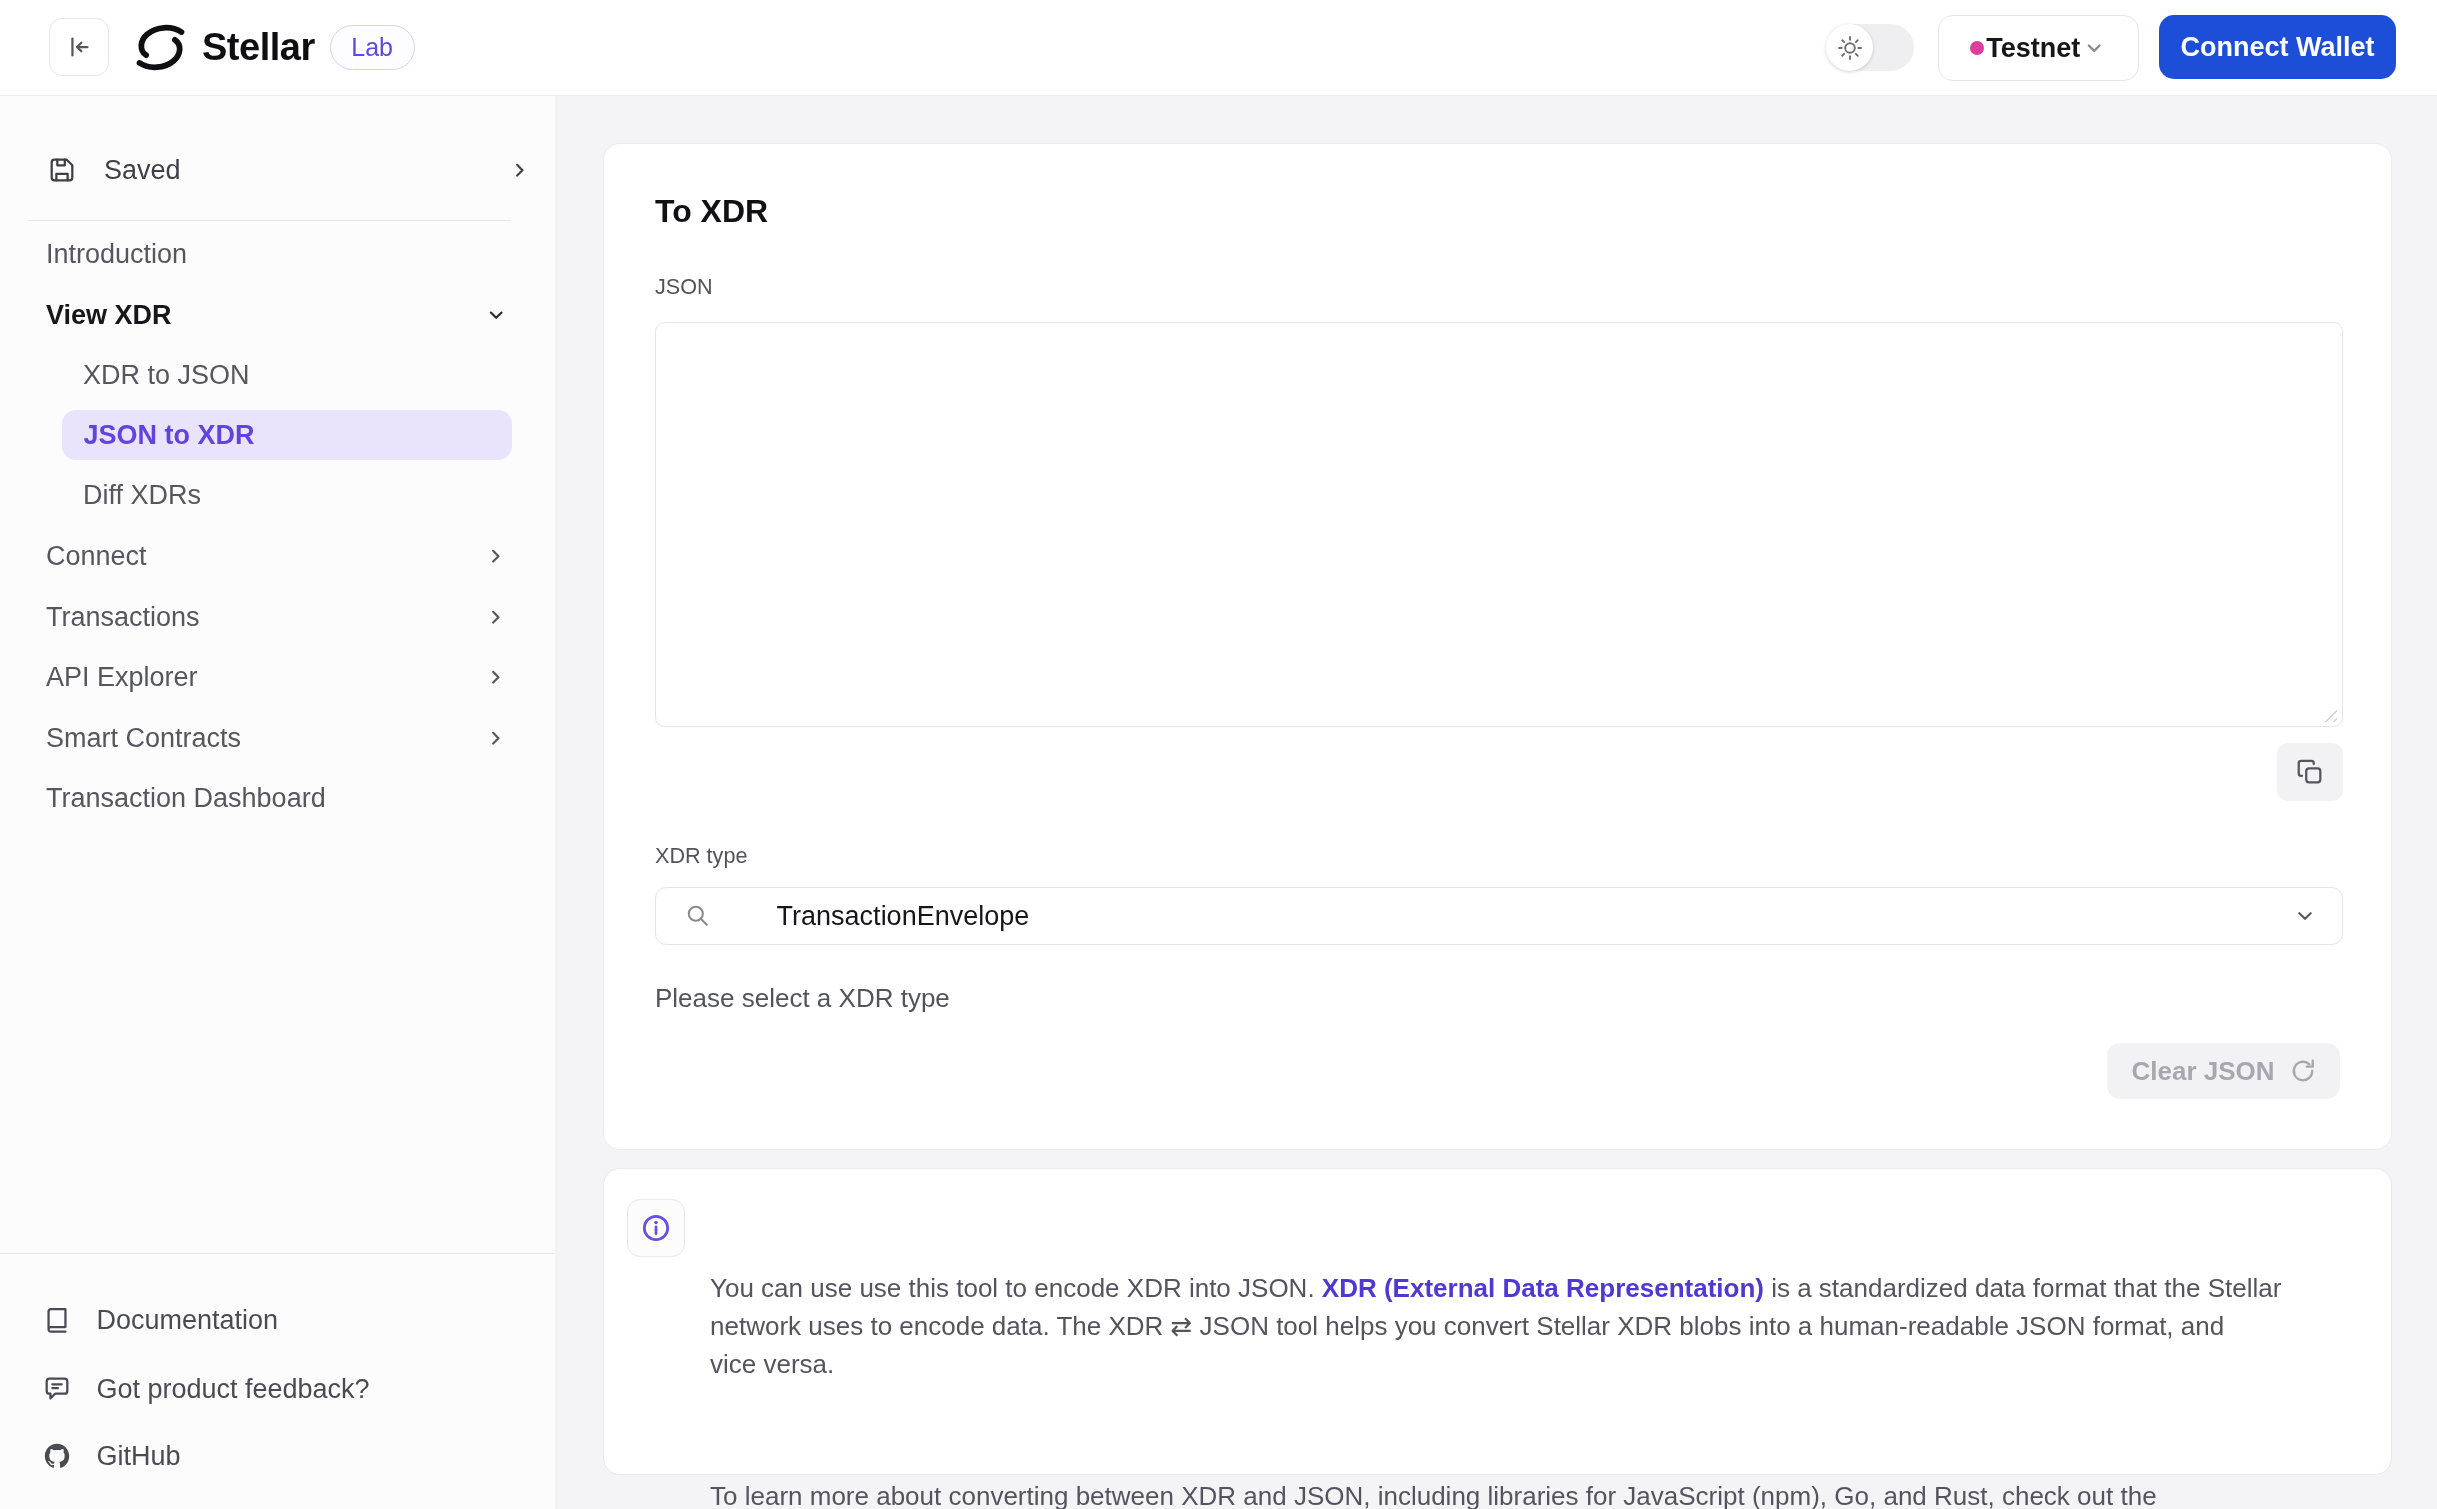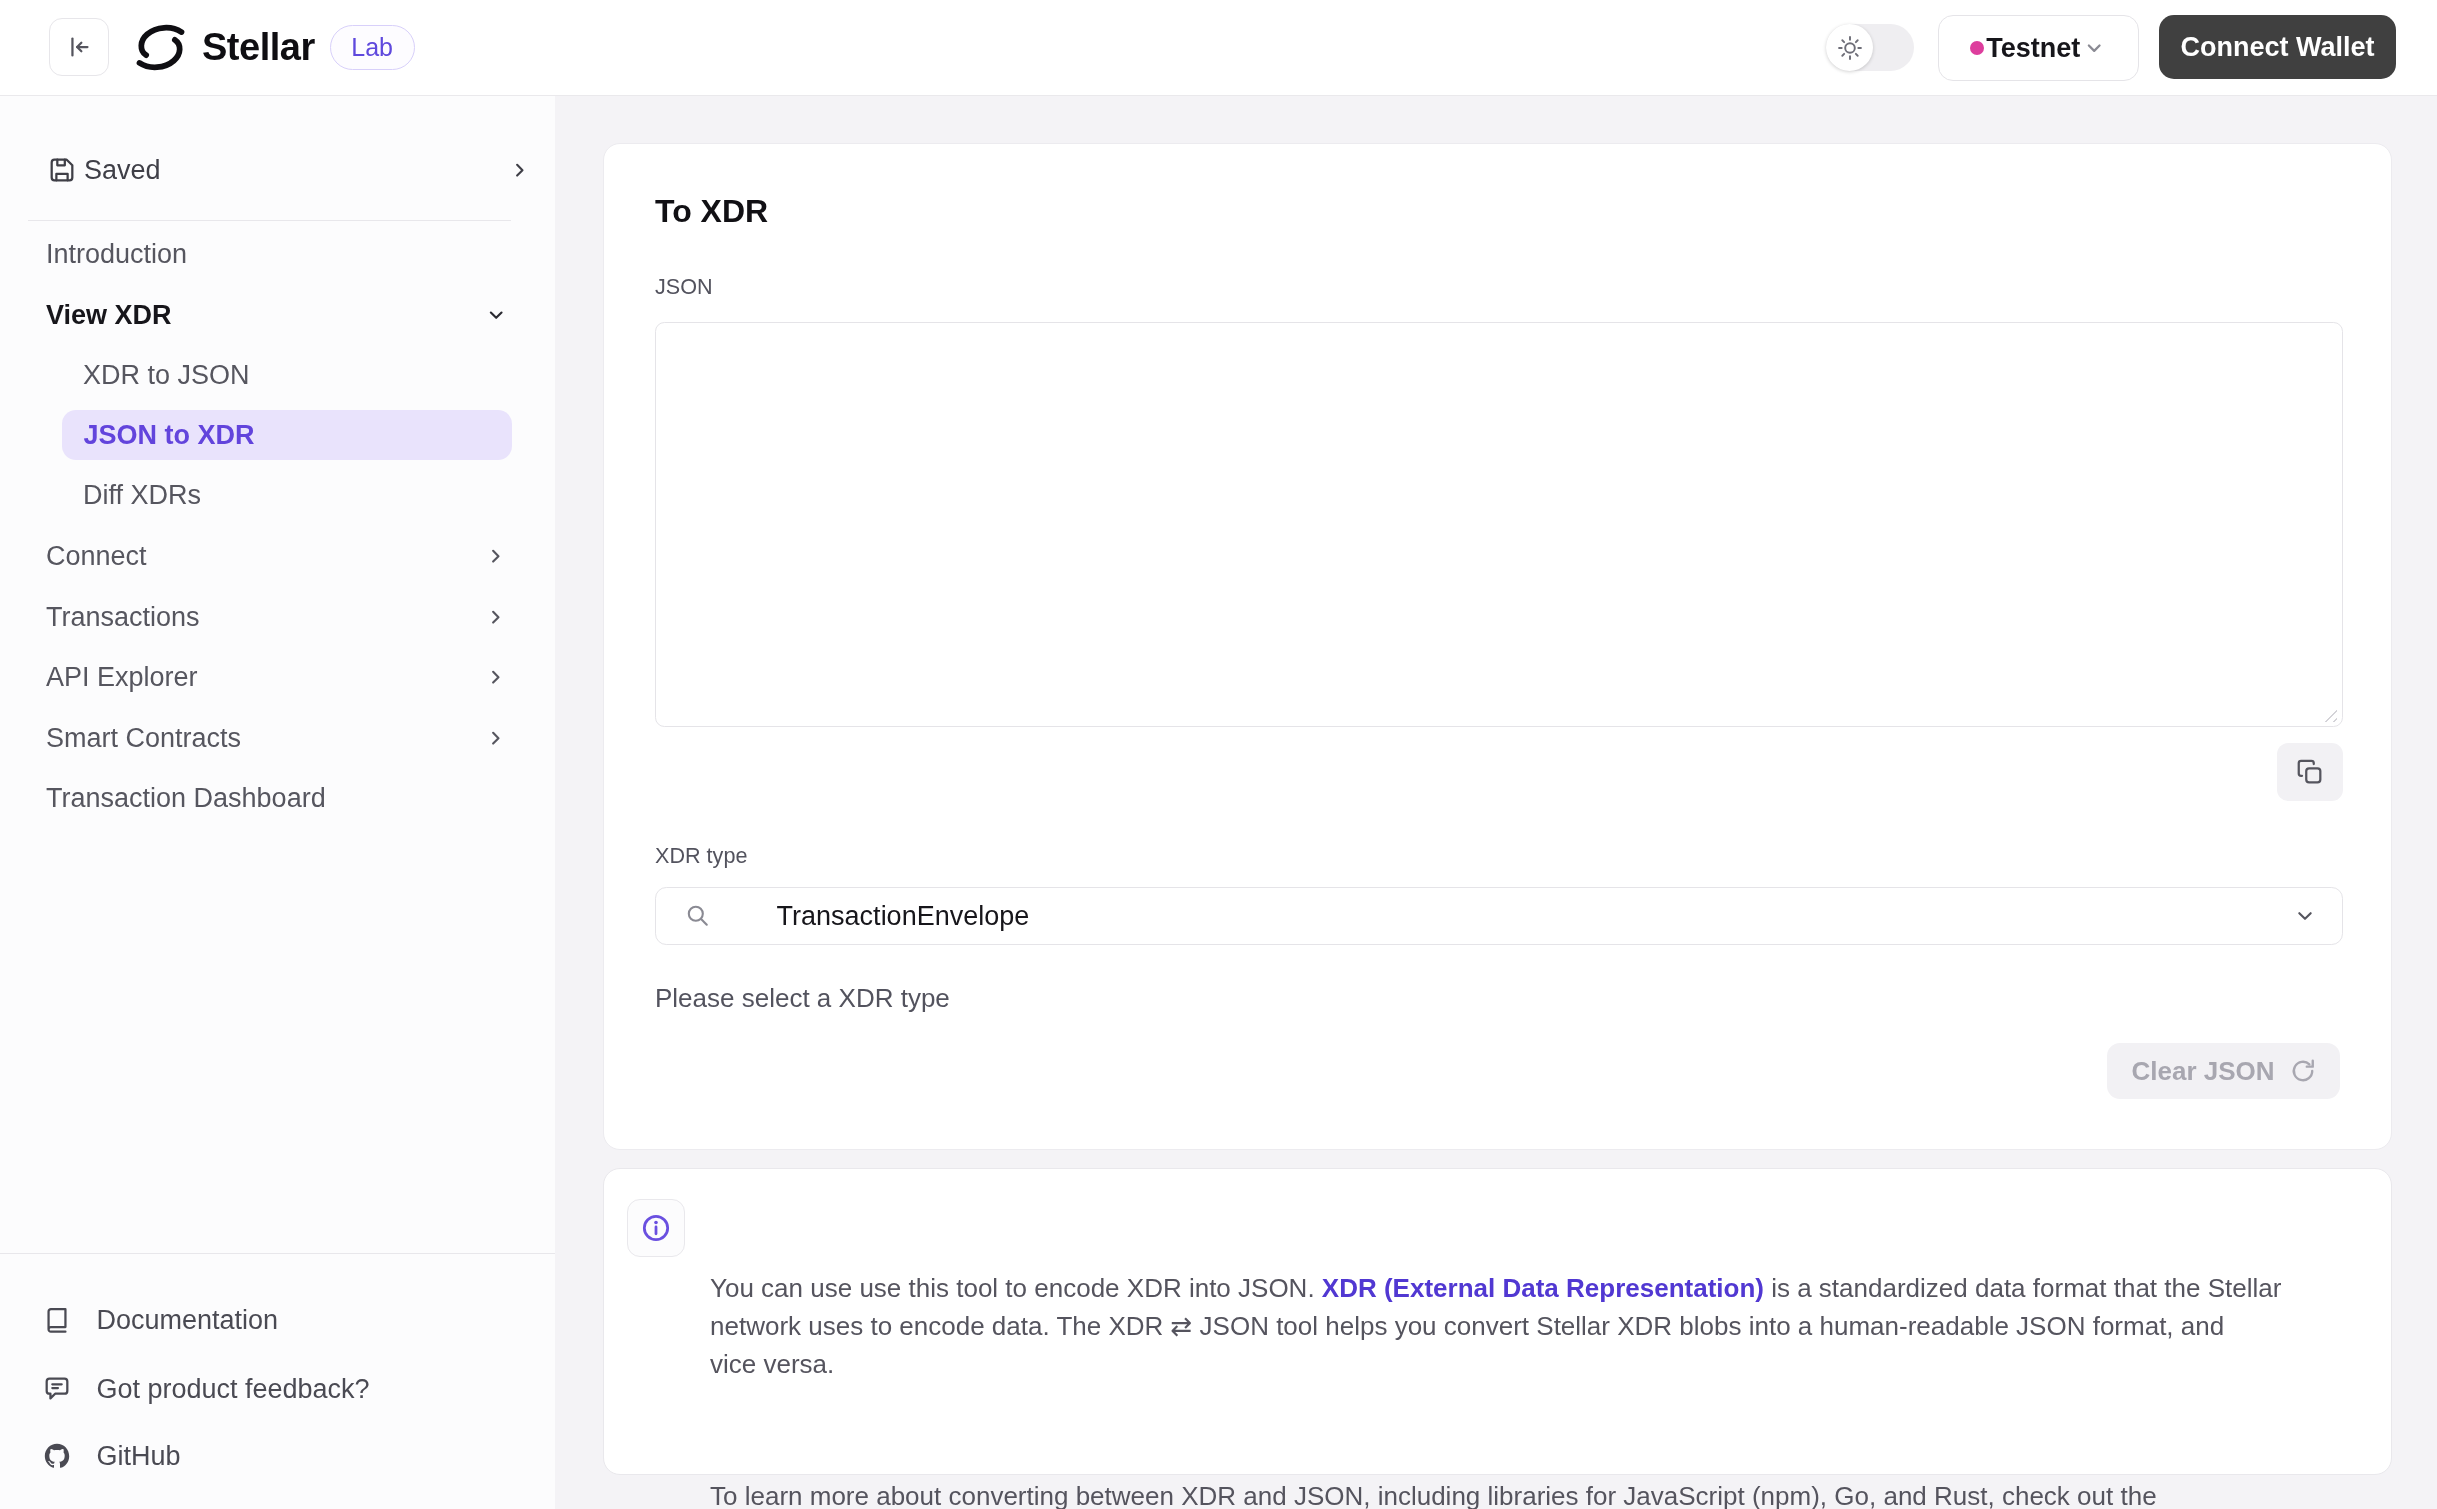--- a/index.html
+++ b/index.html
@@ -17,28 +17,28 @@
           color:#5F49DD;font-size:25px;padding:6.6px 20.6px;}
   .theme-toggle{position:absolute;left:1826px;top:24.4px;width:88px;height:47px;border-radius:24.4px;
           background:#EFEEF1;cursor:pointer;}
   .theme-knob{position:absolute;left:0px;top:0px;width:47px;height:47px;border-radius:50%;background:#fff;
           box-shadow:0 0.9px 3.8px rgba(0,0,0,.18);display:flex;align-items:center;justify-content:center;}
   .network-btn{position:absolute;left:1938px;top:15px;width:199px;height:64px;border:1.9px solid #E5E4E8;
           border-radius:15px;background:#fff;display:flex;align-items:center;justify-content:center;gap:2px;cursor:pointer;}
   .net-dot{width:14px;height:14px;border-radius:50%;}
   .network-label{font-size:27px;font-weight:700;color:#17161B;}
   .connect-btn{position:absolute;left:2159px;top:15px;width:237px;height:64px;border-radius:15px;
-          background:#404040;color:#fff;font-size:27px;font-weight:700;display:flex;align-items:center;
+          background:#1d4ed8;color:#fff;font-size:27px;font-weight:700;display:flex;align-items:center;
           justify-content:center;cursor:pointer;border:none;}
 
   
   .sidebar{position:absolute;left:0;top:95px;width:555px;height:1415px;background:#FCFCFD;
           border-right:1.9px solid #EAE9EC;}
   .saved-row{position:absolute;left:22.5px;top:46px;width:510px;height:58px;display:flex;align-items:center;
-          padding-left:24.4px;box-sizing:border-box;gap:7px;font-size:27px;color:#3F3F47;cursor:pointer;}
+          padding-left:24.4px;box-sizing:border-box;gap:27px;font-size:27px;color:#3F3F47;cursor:pointer;}
   .saved-label{flex:1;}
   .side-divider{position:absolute;left:28px;top:125px;width:483px;height:0;border-top:1.9px solid #E8E7EB;}
   .nav-item{position:absolute;left:0;width:555px;height:60px;display:flex;align-items:center;
           padding-left:46px;box-sizing:border-box;font-size:27px;color:#56565F;cursor:pointer;}
   .nav-item .chev{position:absolute;right:47px;}
   .nav-item.section{color:#17161B;font-weight:600;}
   .nav-item.sub{padding-left:83px;}
   .nav-pill{position:absolute;left:62px;right:43px;top:4.7px;bottom:4.7px;background:#E9E3FC;border-radius:14px;
           display:flex;align-items:center;padding-left:21.6px;font-size:27px;font-weight:700;color:#6244DC;}
   .foot-divider{position:absolute;left:0;top:1158px;width:555px;height:0;border-top:1.9px solid #E8E7EB;}

